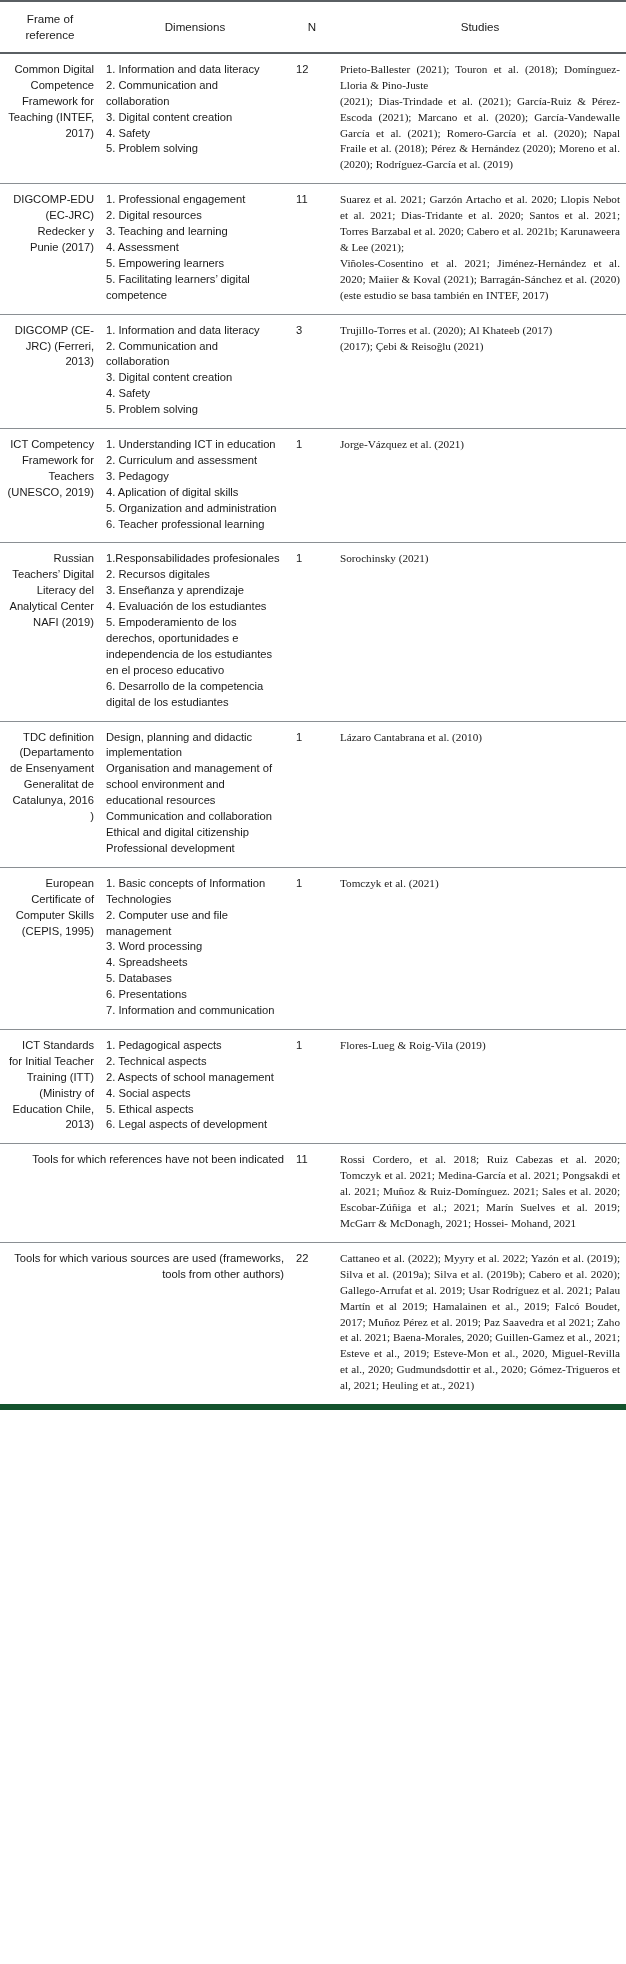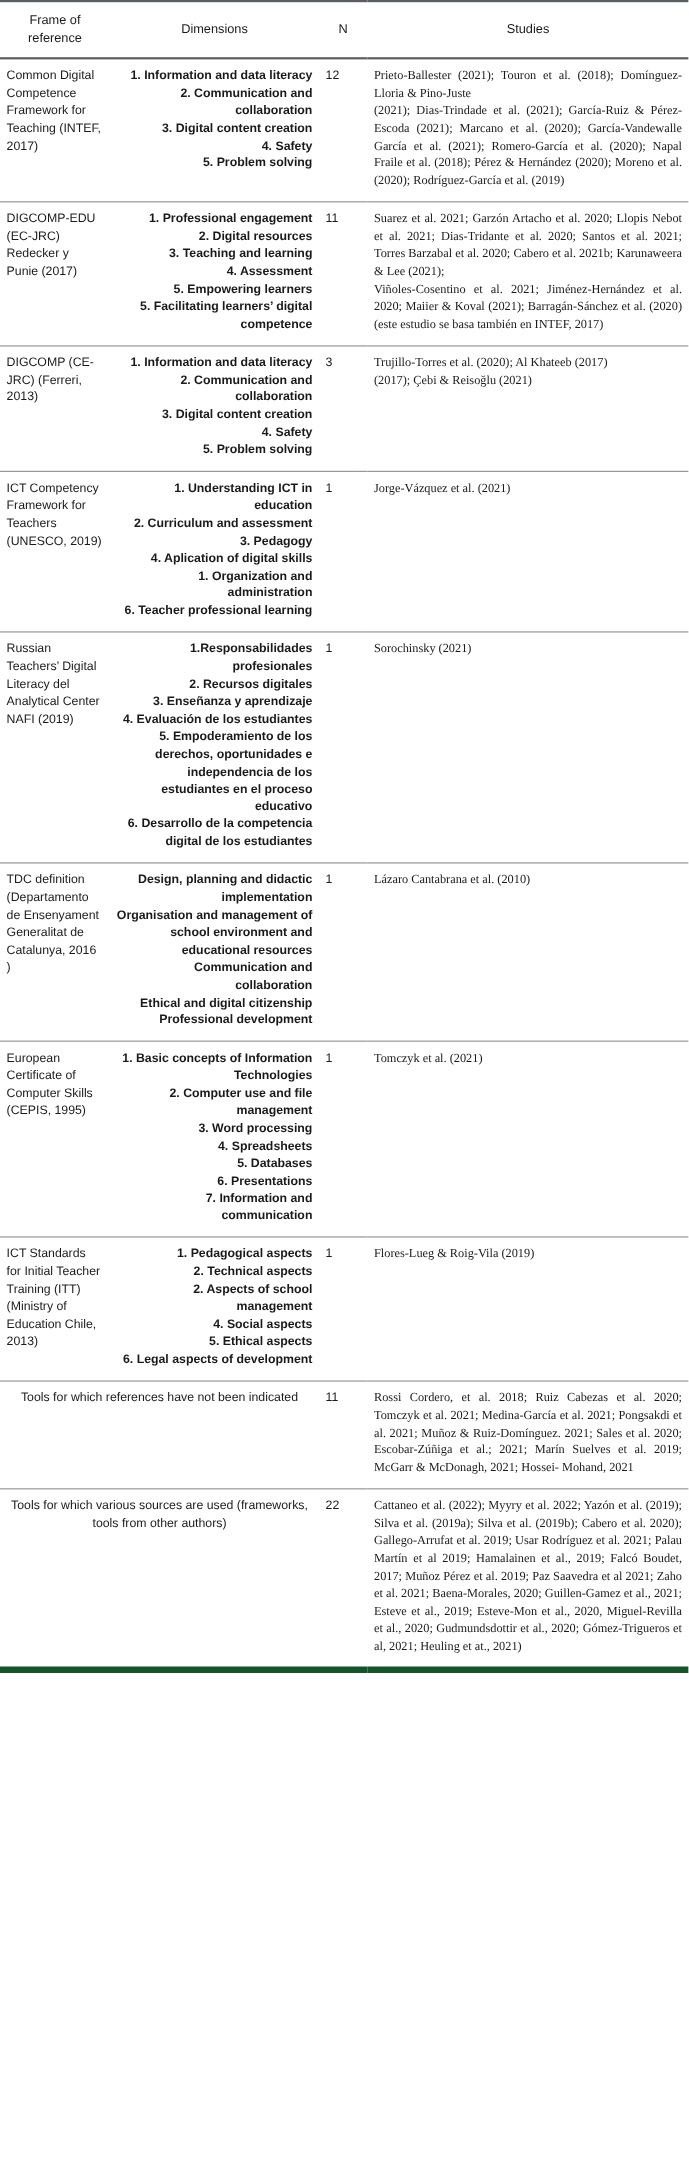--- a/index.html
+++ b/index.html
@@ -44,43 +44,42 @@
   }
   tbody tr.data-row > td {
     border-bottom: 1px solid #8a8f93;
     padding: 8px 6px 10px 6px;
     vertical-align: top;
   }
   tbody tr.data-row:last-child > td {
     border-bottom: 6px solid #14532d;
   }
   td.col-frame {
-    text-align: left;
+    text-align: right;
     padding-left: 10px;
     padding-right: 8px;
     hyphens: none;
   }
   td.col-dim {
-    text-align: right;
+    text-align: left;
     padding-left: 4px;
     padding-right: 10px;
-    font-weight: bold;
   }
   td.col-n {
     text-align: left;
   }
   td.col-studies {
     text-align: justify;
     text-justify: inter-word;
     padding-left: 4px;
     padding-right: 10px;
     font-family: Liberation Serif, serif;
   }
   td.col-wide {
-    text-align: center;
+    text-align: right;
     padding-left: 10px;
     padding-right: 8px;
     margin-left: 28px;
   }
   .dim-list {
     margin: 0;
     padding: 0;
     list-style: none;
   }
   .dim-list li {
@@ -233,21 +232,21 @@
               <li>
                 <span class="dim-line">2. Curriculum and assessment</span>
               </li>
               <li>
                 <span class="dim-line">3. Pedagogy</span>
               </li>
               <li>
                 <span class="dim-line">4. Aplication of digital skills</span>
               </li>
               <li>
-                <span class="dim-line">1. Organization and administration</span>
+                <span class="dim-line">5. Organization and administration</span>
               </li>
               <li>
                 <span class="dim-line">6. Teacher professional learning</span>
               </li>
             </ul>
           </td>
           <td class="col-n">
             <span class="n-value">1</span>
           </td>
           <td class="col-studies">

